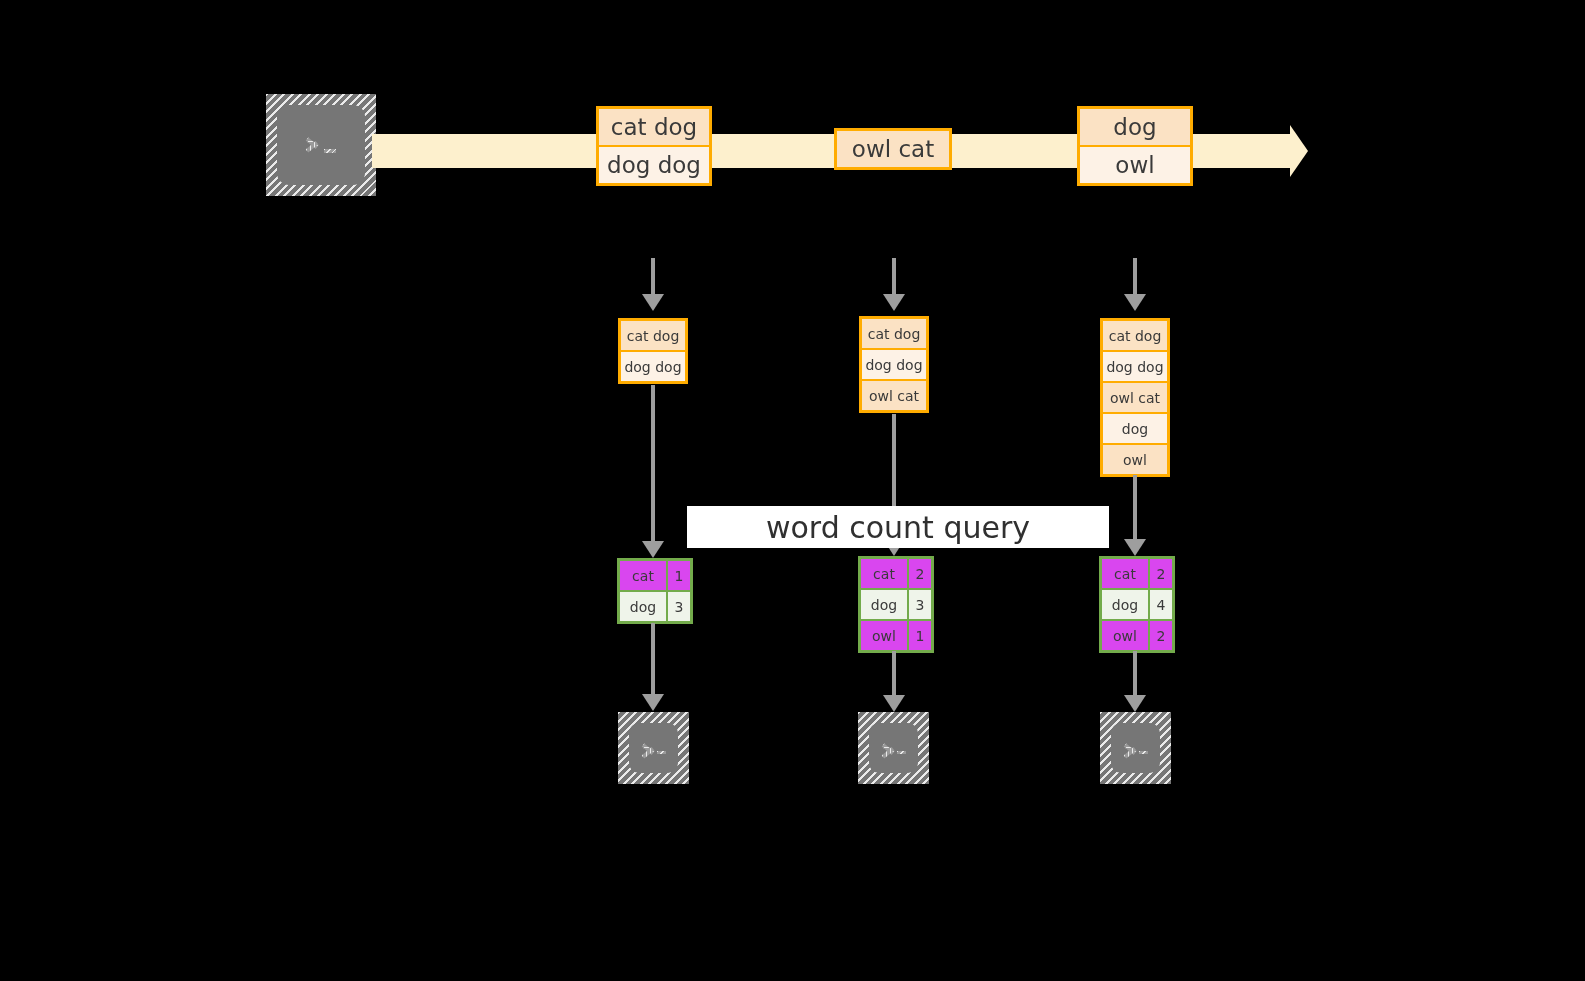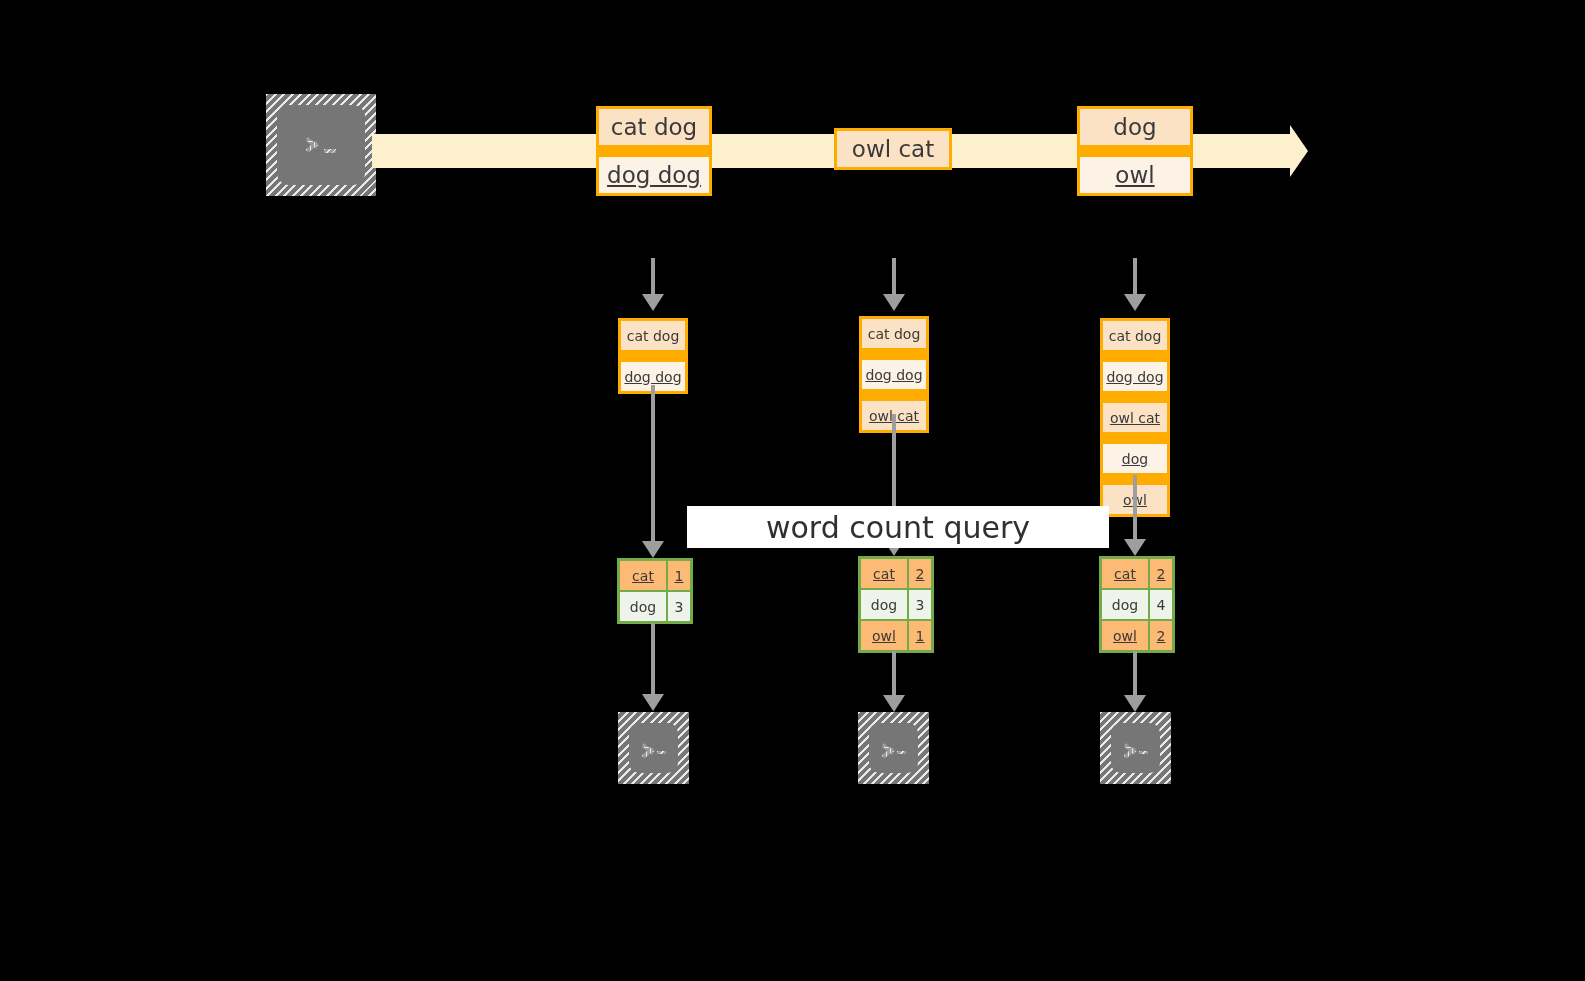--- a/index.html
+++ b/index.html
@@ -103,21 +103,21 @@
   .rec {
     box-sizing: border-box;
     display: flex;
     align-items: center;
     justify-content: center;
     color: #3a3a3a;
     white-space: nowrap;
   }
   .rec.dark  { background: #fbe2c4; }
   .rec.light { background: #fdf2e6; }
-  .rec + .rec { margin-top: 12px; text-decoration: underline; }
+  .rec + .rec { margin-top: 2px; }
 
   .rec-stack.big .rec  { height: 36px; font-size: 23px; }
   .rec-stack.mini .rec { height: 29px; font-size: 14px; }
 
   
   .res-table {
     position: absolute;
     box-sizing: border-box;
     border: 3px solid #73ab4b;
     background: #73ab4b;
@@ -132,21 +132,21 @@
   .res-cell {
     box-sizing: border-box;
     display: flex;
     align-items: center;
     justify-content: center;
     font-size: 14px;
     color: #3a3a3a;
   }
   .res-cell.k { width: 46px; }
   .res-cell.v { width: 22px; margin-left: 2px; }
-  .res-row.dark  .res-cell { background: #fdba74; text-decoration: underline; }
+  .res-row.dark  .res-cell { background: #d946ef; }
   .res-row.light .res-cell { background: #eff4ea; }
 
   
   .conn {
     position: absolute;
     width: 4px;
     background: #9e9e9e;
   }
   .conn.dashed {
     background: none;

